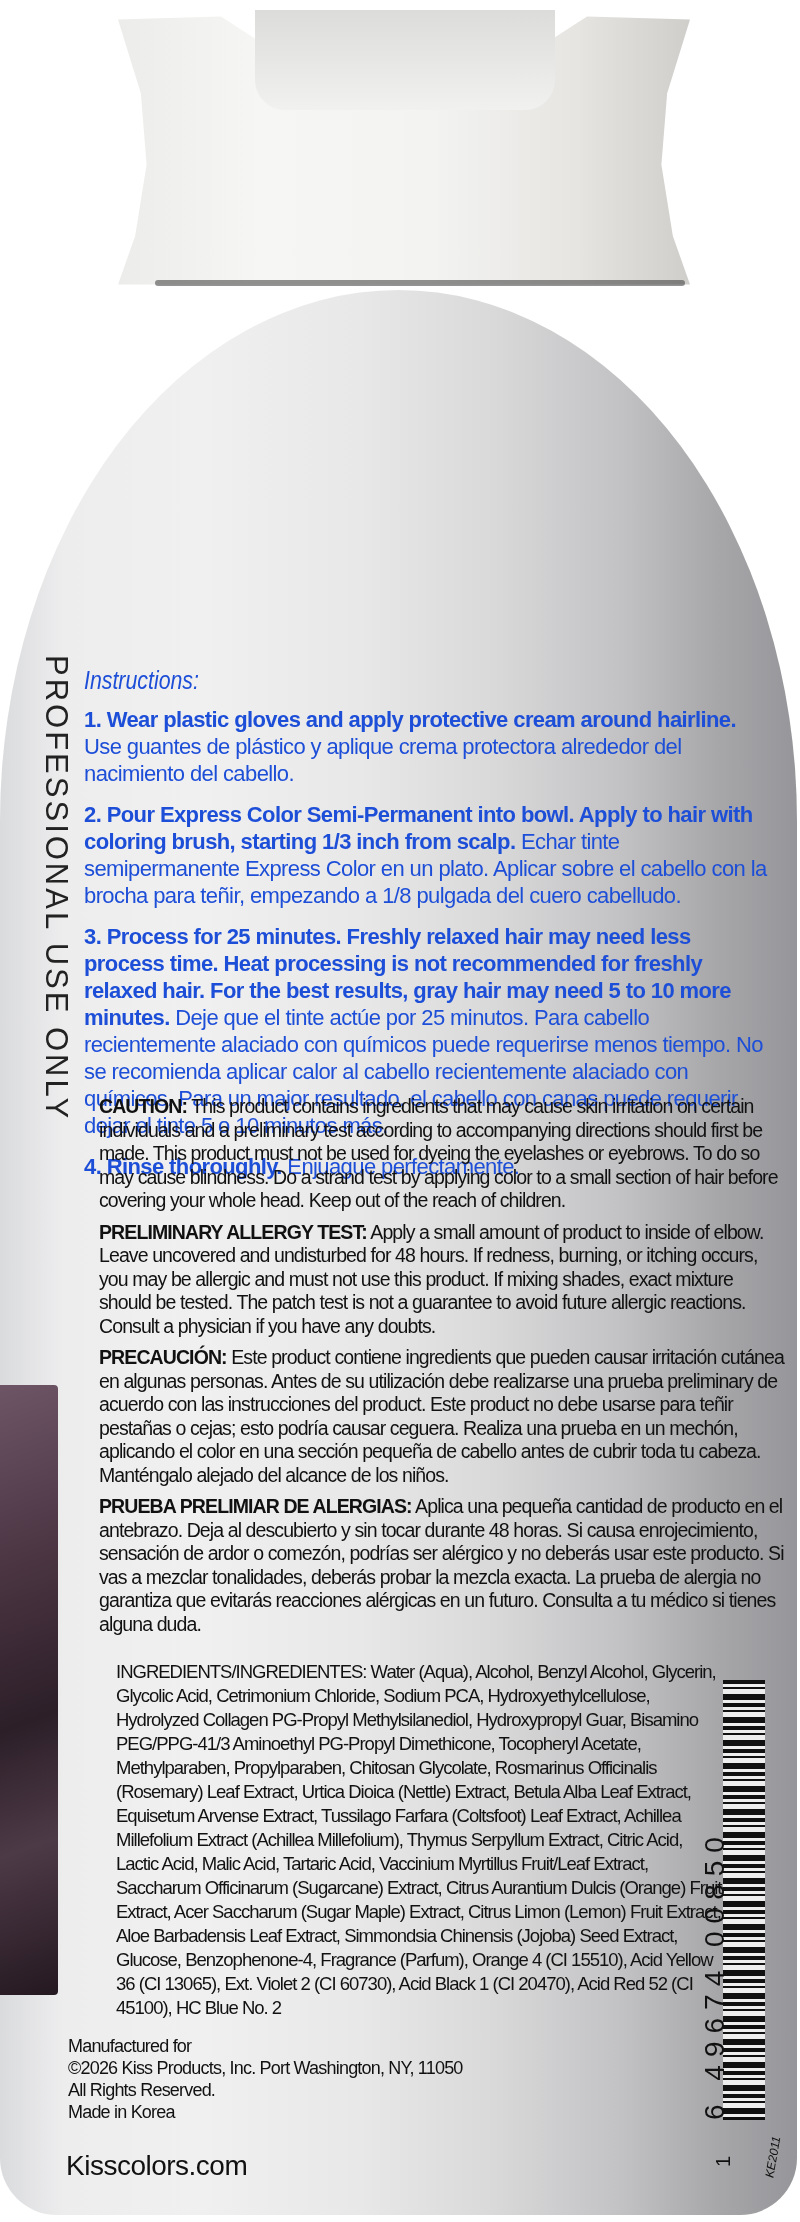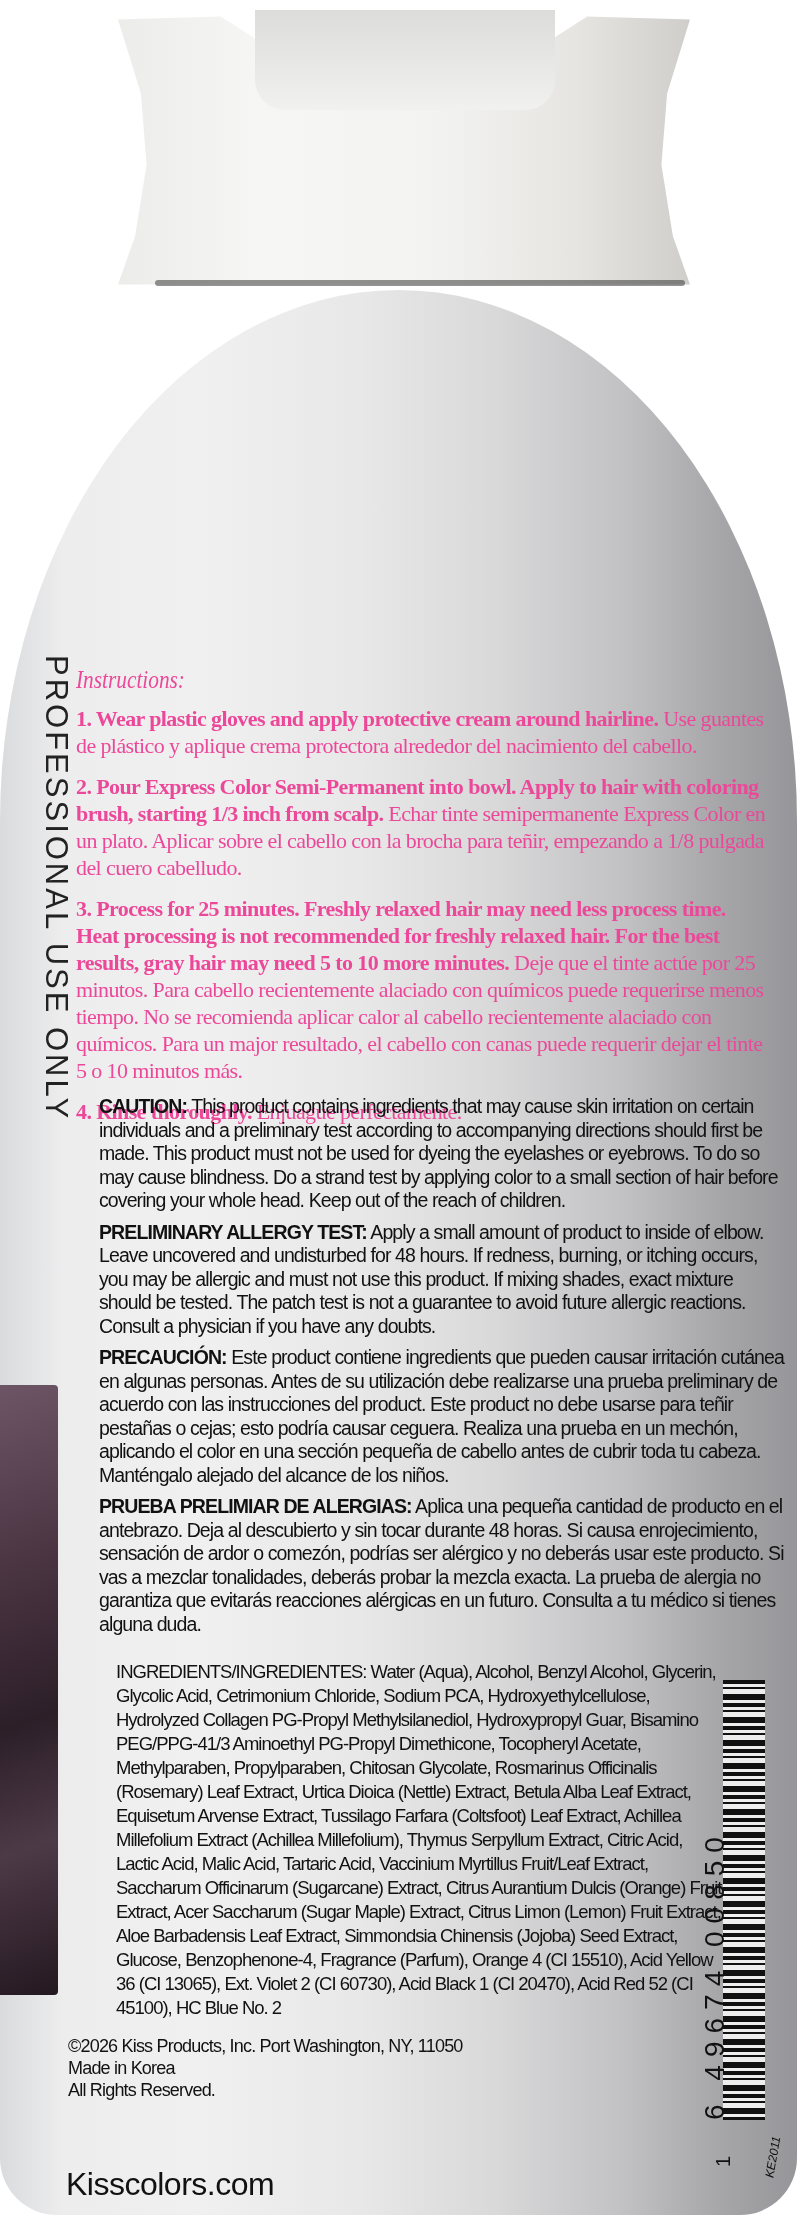--- a/index.html
+++ b/index.html
@@ -22,34 +22,34 @@
             border-radius:420px 420px 60px 60px / 560px 560px 60px 60px; }
 
   .vertical-note { position:absolute; left:44px; top:655px; width:30px; height:520px;
                    writing-mode:vertical-rl; font-size:31px; letter-spacing:3px; color:#222;
                    font-family:"Liberation Sans", sans-serif; }
 
   .swatch { position:absolute; left:0; top:1385px; width:58px; height:610px;
             background:linear-gradient(160deg,#6d5565 0%,#4a3442 30%,#2c1f28 55%,#4d3a47 75%,#241820 100%);
             border-radius:0 4px 4px 0; }
 
-  .label { position:absolute; left:76px; top:665px; width:690px;
-           font-family:Liberation Serif, serif; font-stretch:condensed; color:#ec4899; }
+  .label { position:absolute; left:84px; top:665px; width:690px;
+           font-family:Liberation Sans, sans-serif; font-stretch:condensed; color:#1d4ed8; }
   .label .h { font-style:italic; font-size:26px; margin-bottom:10px; transform:scaleX(.82); transform-origin:left; }
   .label p { margin:0 0 14px 0; font-size:22px; line-height:27px; letter-spacing:-0.6px; }
   .label b { font-weight:bold; }
 
   .warn { position:absolute; left:99px; top:1095px; width:690px; }
   .warn p { margin:0 0 8px 0; font-size:19.5px; line-height:23.5px; letter-spacing:-0.9px; }
 
   .ingredients { position:absolute; left:84px; top:1660px; width:610px;
                  font-size:18.5px; line-height:24px; letter-spacing:-1px;margin-left:32px; }
 
   .footer { position:absolute; left:68px; top:2035px; width:400px; font-size:18px; line-height:22px; letter-spacing:-0.8px; }
-  .site { position:absolute; left:66px; top:2150px; font-size:32px; letter-spacing:-0.5px;margin-top:16px; }
+  .site { position:absolute; left:66px; top:2150px; font-size:28px; letter-spacing:-0.5px; }
 
   .barcode { position:absolute; left:705px; top:1680px; width:60px; height:440px; }
   .barcode .bars { position:absolute; left:18px; top:0; width:42px; height:440px;
     background:repeating-linear-gradient(180deg,#111 0 4px,#eee 4px 7px,#111 7px 9px,#eee 9px 14px,#111 14px 20px,#eee 20px 23px); }
   .barcode .digits { position:absolute; left:-6px; top:0; height:440px; writing-mode:vertical-rl; font-size:28px; letter-spacing:8px;
     transform:rotate(180deg); font-family:"Liberation Sans", sans-serif; }
   .code { position:absolute; left:752px; top:2150px; font-size:12px; font-style:italic; transform:rotate(-80deg); }
   .code1 { position:absolute; left:718px; top:2150px; font-size:20px; transform:rotate(-90deg); }
 </style>
 </head>
@@ -76,23 +76,24 @@
 <div class="warn">
   <p><b>CAUTION:</b><span> This product contains ingredients that may cause skin irritation on certain individuals and a preliminary test according to accompanying directions should first be made. This product must not be used for dyeing the eyelashes or eyebrows. To do so may cause blindness. Do a strand test by applying color to a small section of hair before covering your whole head. Keep out of the reach of children.</span></p>
   <p><b>PRELIMINARY ALLERGY TEST:</b><span> Apply a small amount of product to inside of elbow. Leave uncovered and undisturbed for 48 hours. If redness, burning, or itching occurs, you may be allergic and must not use this product. If mixing shades, exact mixture should be tested. The patch test is not a guarantee to avoid future allergic reactions. Consult a physician if you have any doubts.</span></p>
   <p><b>PRECAUCIÓN:</b><span> Este product contiene ingredients que pueden causar irritación cutánea en algunas personas. Antes de su utilización debe realizarse una prueba preliminary de acuerdo con las instrucciones del product. Este product no debe usarse para teñir pestañas o cejas; esto podría causar ceguera. Realiza una prueba en un mechón, aplicando el color en una sección pequeña de cabello antes de cubrir toda tu cabeza. Manténgalo alejado del alcance de los niños.</span></p>
   <p><b>PRUEBA PRELIMIAR DE ALERGIAS:</b><span> Aplica una pequeña cantidad de producto en el antebrazo. Deja al descubierto y sin tocar durante 48 horas. Si causa enrojecimiento, sensación de ardor o comezón, podrías ser alérgico y no deberás usar este producto. Si vas a mezclar tonalidades, deberás probar la mezcla exacta. La prueba de alergia no garantiza que evitarás reacciones alérgicas en un futuro. Consulta a tu médico si tienes alguna duda.</span></p>
 </div>
 
 <div class="ingredients">INGREDIENTS/INGREDIENTES: Water (Aqua), Alcohol, Benzyl Alcohol, Glycerin, Glycolic Acid, Cetrimonium Chloride, Sodium PCA, Hydroxyethylcellulose, Hydrolyzed Collagen PG-Propyl Methylsilanediol, Hydroxypropyl Guar, Bisamino PEG/PPG-41/3 Aminoethyl PG-Propyl Dimethicone, Tocopheryl Acetate, Methylparaben, Propylparaben, Chitosan Glycolate, Rosmarinus Officinalis (Rosemary) Leaf Extract, Urtica Dioica (Nettle) Extract, Betula Alba Leaf Extract, Equisetum Arvense Extract, Tussilago Farfara (Coltsfoot) Leaf Extract, Achillea Millefolium Extract (Achillea Millefolium), Thymus Serpyllum Extract, Citric Acid, Lactic Acid, Malic Acid, Tartaric Acid, Vaccinium Myrtillus Fruit/Leaf Extract, Saccharum Officinarum (Sugarcane) Extract, Citrus Aurantium Dulcis (Orange) Fruit Extract, Acer Saccharum (Sugar Maple) Extract, Citrus Limon (Lemon) Fruit Extract, Aloe Barbadensis Leaf Extract, Simmondsia Chinensis (Jojoba) Seed Extract, Glucose, Benzophenone-4, Fragrance (Parfum), Orange 4 (CI 15510), Acid Yellow 36 (CI 13065), Ext. Violet 2 (CI 60730), Acid Black 1 (CI 20470), Acid Red 52 (CI 45100), HC Blue No. 2</div>
 
 <div class="footer">
+  <div>Manufactured for</div>
   <div>©2026 Kiss Products, Inc. Port Washington, NY, 11050</div>
+  <div>All Rights Reserved.</div>
   <div>Made in Korea</div>
-  <div>All Rights Reserved.</div>
 </div>
 <div class="site">Kisscolors.com</div>
 
 <div class="barcode">
   <div class="bars"></div>
   <div class="digits">6 49674 00850</div>
 </div>
 <div class="code1">1</div>
 <div class="code">KE2011</div>
 

